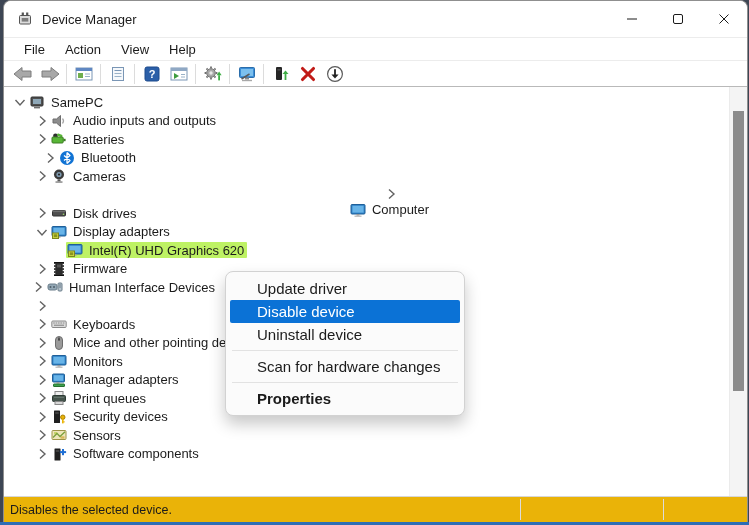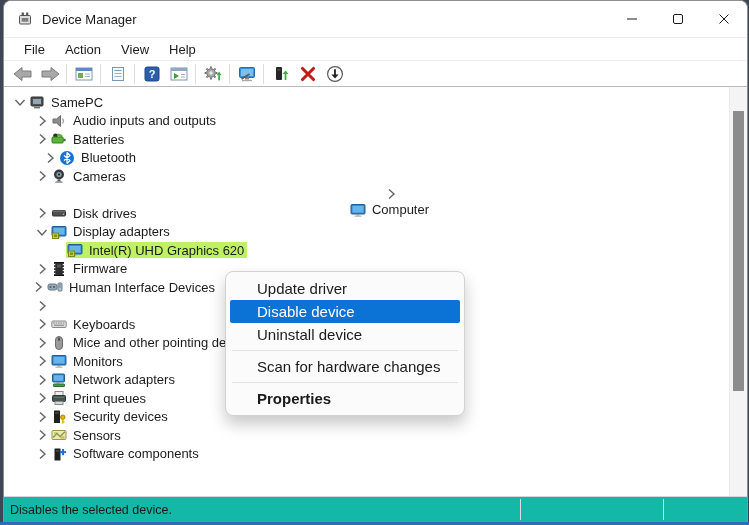--- a/index.html
+++ b/index.html
@@ -44,21 +44,21 @@
   .context-menu{
     position:absolute;left:221px;top:184px;width:230px;
     background:#fbfbfb;border:1px solid #d2d2d2;border-radius:8px;
     box-shadow:0 8px 16px rgba(0,0,0,.22);
     padding:5px 4px;z-index:20;font-size:15px;color:#1b1b1b;
   }
   .cm-row{height:23px;line-height:23px;padding-left:27px;border-radius:2px;}
   .cm-row.bold{font-weight:bold;}
   .cm-sep{height:1px;background:#e2e2e2;margin:4px 2px;}
   
-  .statusbar{height:25px;flex:0 0 auto;position:relative;background:#14b8a6;border-top:1px solid #d7d7d7;display:flex;align-items:center;font-size:12.5px;color:#1b1b1b;padding-left:6px;}
+  .statusbar{height:25px;flex:0 0 auto;position:relative;background:#eab308;border-top:1px solid #d7d7d7;display:flex;align-items:center;font-size:12.5px;color:#1b1b1b;padding-left:6px;}
   .status-sep{position:absolute;top:2px;bottom:2px;width:1px;background:#dcdcdc;}
 </style>
 </head>
 <body>
 
 <div class="window">
 
   <div class="titlebar">
     <span class="app-icon icon">
         <svg width="16" height="16" viewBox="0 0 16 16">
@@ -496,21 +496,21 @@
           </span>
           <span class="row-inner">
             <span class="icon ticon">
               <svg width="16" height="16" viewBox="0 0 16 16">
                 <rect x="1.5" y="2" width="12" height="8" rx="1" fill="#2f81c6" stroke="#1f5f98"></rect>
                 <rect x="2.8" y="3.2" width="9.4" height="5.6" fill="#68b4e8"></rect>
                 <rect x="5.5" y="10" width="3" height="1.5" fill="#9a9a9a"></rect>
                 <rect x="2.5" y="12" width="11" height="2.5" rx="0.5" fill="#3da04c" stroke="#26702f"></rect>
               </svg>
             </span>
-            <span>Network adapters</span>
+            <span>Manager adapters</span>
           </span>
         </div>
         <div class="tree-row" style="padding-left: 30px;">
           <span class="chev">
             <svg width="16" height="16" viewBox="0 0 16 16">
               <path d="M6 3.5 L11 8 L6 12.5" fill="none" stroke="#636363" stroke-width="1.4"></path>
             </svg>
           </span>
           <span class="row-inner">
             <span class="icon ticon">

